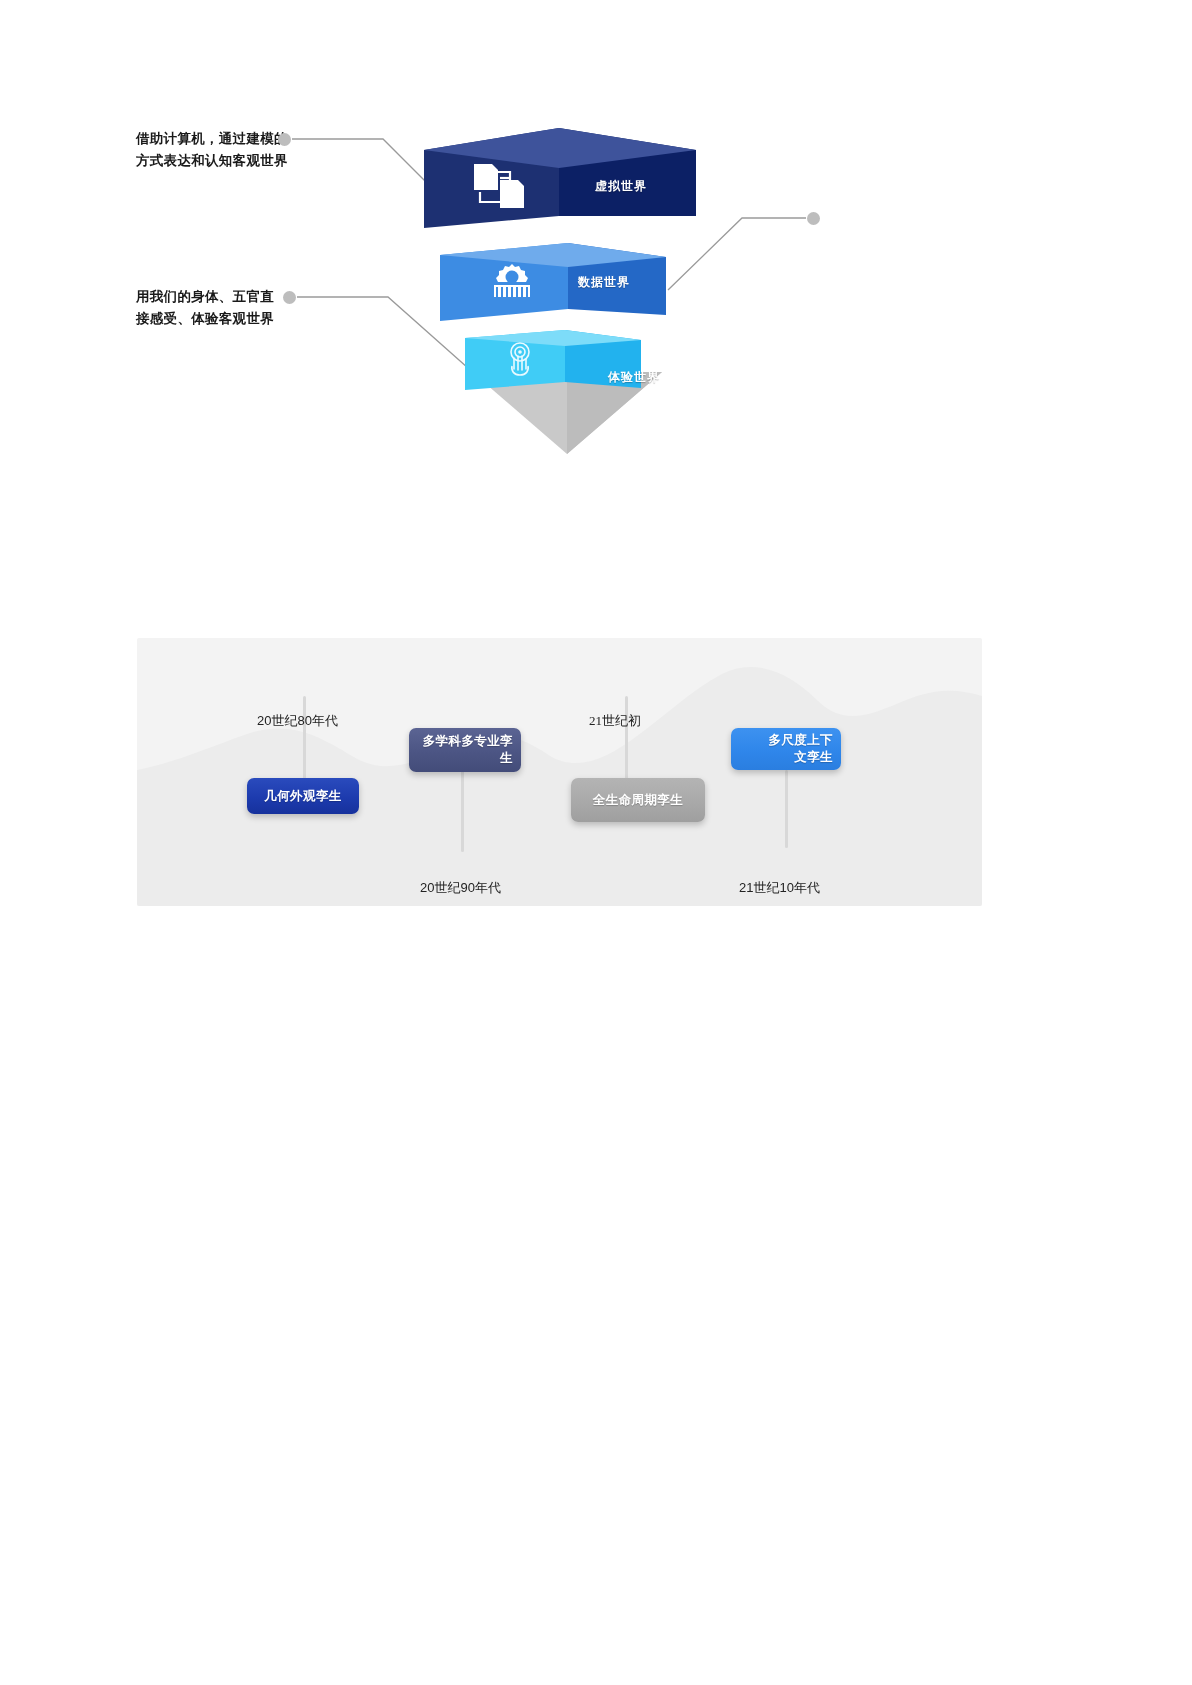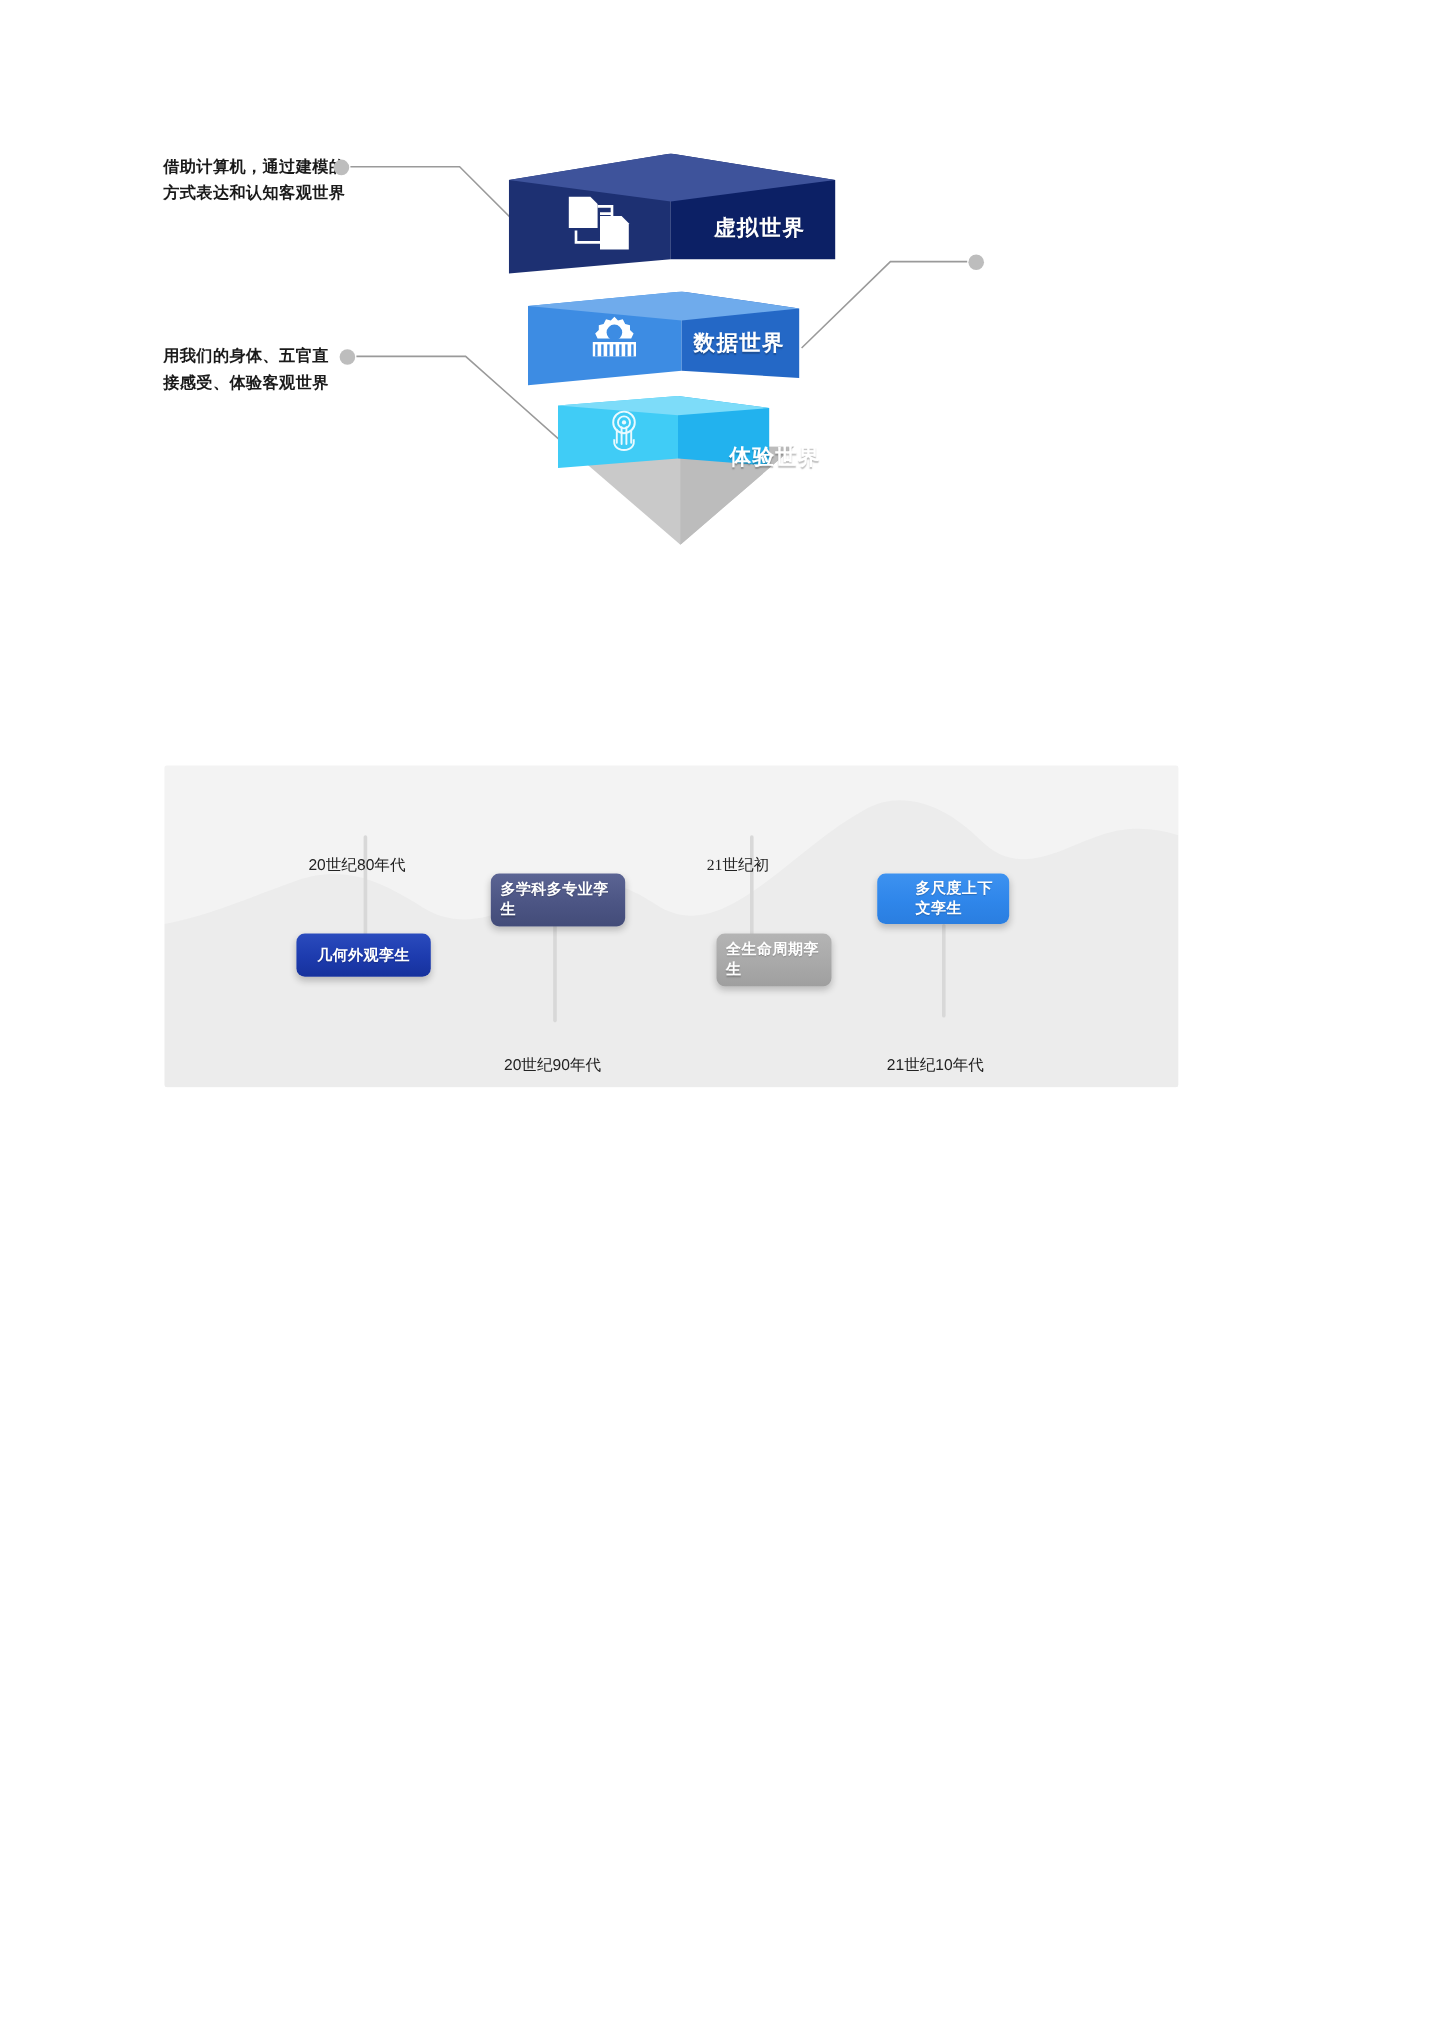--- a/index.html
+++ b/index.html
@@ -21,37 +21,37 @@
              background:#bdbdbd;}
   #dot-virtual{left:278px;top:133px;}
   #dot-data{left:807px;top:212px;}
   #dot-exp{left:283px;top:291px;}
 
   .leader{position:absolute;overflow:visible;}
 
   
   .lyr{position:absolute;}
 
-  .lyr-label{position:absolute;color:#ffffff;font-size:18px;font-weight:bold;
+  .lyr-label{position:absolute;color:#ffffff;font-size:12px;font-weight:bold;
              letter-spacing:1px;text-shadow:0 1px 1px rgba(0,0,0,.25);}
   #lbl-virtual{left:595px;top:178px;}
   #lbl-data{left:578px;top:274px;text-align:center;}
   #lbl-exp{left:572px;top:369px;margin-left:36px;}
 
   .lyr-icon{position:absolute;}
 
   
   #timeline-section{position:absolute;left:137px;top:638px;width:845px;height:268px;}
 
   #tl-bg{position:absolute;left:0;top:0;width:845px;height:268px;
          background:#f3f3f3;border-radius:2px;overflow:hidden;}
 
   .tl-stem{position:absolute;width:3px;background:#d8d8d8;border-radius:2px;}
 
-  .tl-card{position:absolute;border-radius:7px;color:#fff;text-align:left;
+  .tl-card{position:absolute;border-radius:7px;color:#fff;text-align:right;
            display:flex;align-items:center;justify-content:center;
            font-size:12.5px;font-weight:bold;line-height:1.35;letter-spacing:.4px;
            box-shadow:0 3px 6px rgba(0,0,0,.22);padding:0 8px;box-sizing:border-box;
            text-shadow:0 1px 1px rgba(0,0,0,.22);}
 
   .tl-date{position:absolute;font-size:13px;color:#222;white-space:nowrap;margin-top:38px;}
 
   
   .c-royal{background:linear-gradient(180deg,#2a4bbd 0%,#1d3bae 55%,#16319c 100%);}
   .c-slate{background:linear-gradient(180deg,#5b6493 0%,#4c5584 55%,#434c79 100%);}
@@ -157,21 +157,21 @@
     <div class="tl-stem" style="left:324px;top:132px;height:82px;"></div>
     <div class="tl-stem" style="left:488px;top:58px;height:92px;"></div>
     <div class="tl-stem" style="left:648px;top:132px;height:78px;"></div>
 
     <div class="tl-card c-royal" style="left:110px;top:140px;width:112px;height:36px;">
       <span>几何外观孪生</span>
     </div>
     <div class="tl-card c-slate" style="left:272px;top:90px;width:112px;height:44px;">
       <span>多学科多专业孪生</span>
     </div>
-    <div class="tl-card c-gray" style="left:460px;top:140px;width:96px;height:44px;">
+    <div class="tl-card c-gray" style="left:434px;top:140px;width:134px;height:44px;">
       <span>全生命周期孪生</span>
     </div>
     <div class="tl-card c-blue" style="left:594px;top:90px;width:110px;height:42px;padding-left:32px;">
       <span>多尺度上下文孪生</span>
     </div>
 
     <div class="tl-date" style="left:120px;top:36px;">20世纪80年代</div>
     <div class="tl-date" style="left:283px;top:203px;">20世纪90年代</div>
     <div class="tl-date" style="left:452px;top:36px;font-family:Liberation Serif, serif;">21世纪初</div>
     <div class="tl-date" style="left:602px;top:203px;">21世纪10年代</div>

